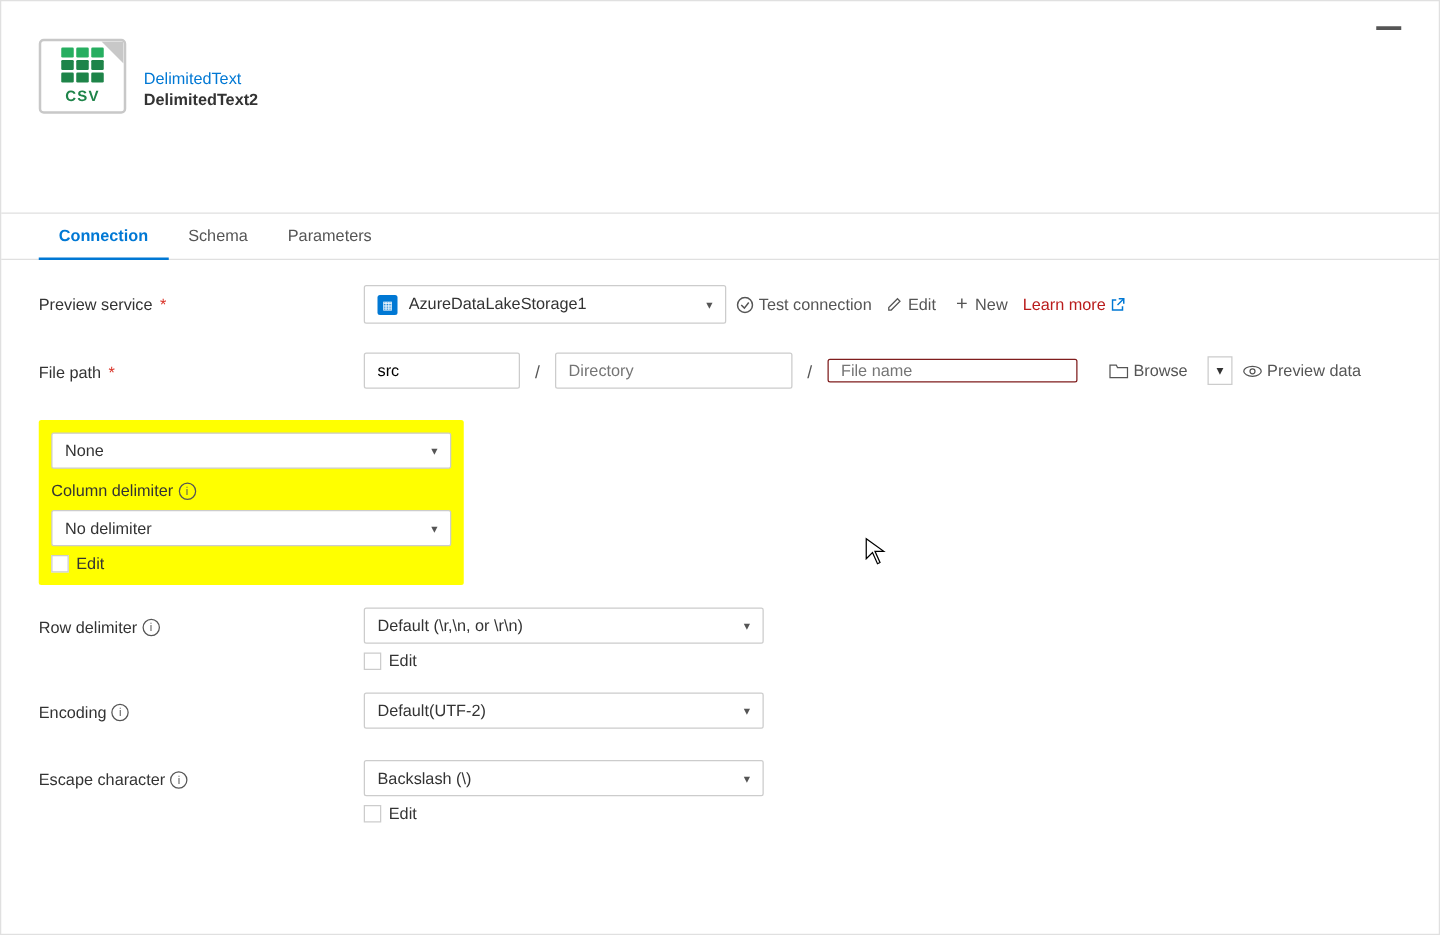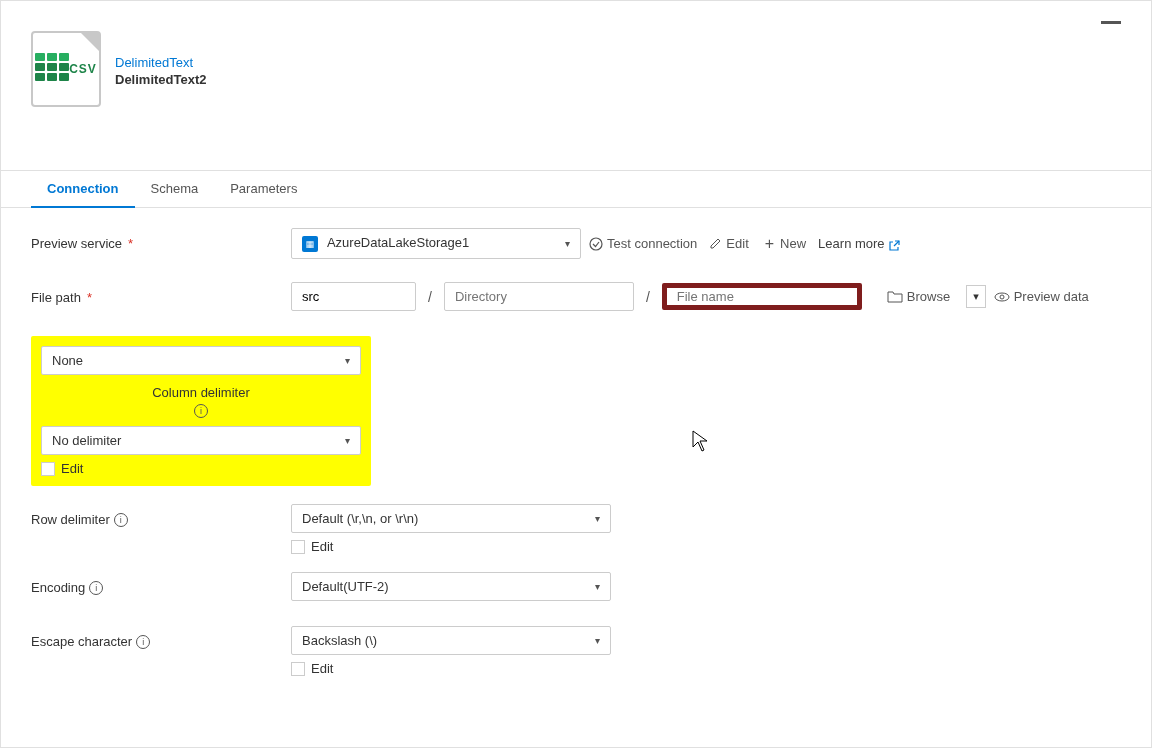--- a/index.html
+++ b/index.html
@@ -30,26 +30,27 @@
 
     .csv-icon {
       width: 70px;
       height: 80px;
       position: relative;
       flex-shrink: 0;
     }
 
     .csv-icon-inner {
       width: 70px;
-      height: 76px;
+      height: 60px;
       background: #fff;
       border: 2px solid #c8c8c8;
       border-radius: 4px;
       position: relative;
       display: flex;
+      flex-direction: column;
       align-items: center;
       justify-content: center;
     }
 
     .csv-icon-corner {
       position: absolute;
       top: 0; right: 0;
       width: 18px; height: 18px;
       background: #c8c8c8;
       clip-path: polygon(0 0, 100% 100%, 100% 0);
@@ -202,25 +203,25 @@
       display: flex;
       align-items: center;
       gap: 4px;
       color: #555;
       font-size: 13px;
       cursor: pointer;
       padding: 6px 4px;
     }
 
     .learn-more-link {
-      color: #404040;
-      font-size: 13px;
-      cursor: pointer;
-      display: flex;
-      align-items: flex-end;
+      color: #b91c1c;
+      font-size: 13px;
+      cursor: pointer;
+      display: flex;
+      align-items: center;
       gap: 4px;
       text-decoration: none;
     }
 
     .filepath-input {
       border: 1px solid #ccc;
       border-radius: 2px;
       padding: 6px 10px;
       font-size: 13px;
       background: #fff;
@@ -238,21 +239,21 @@
       border: 1px solid #ccc;
       border-radius: 2px;
       padding: 6px 10px;
       font-size: 13px;
       background: #fff;
       width: 190px;
       outline: none;
     }
 
     .filepath-input-right {
-      border: 5px solid #7f1d1d;
+      border: 1px solid #7f1d1d;
       border-radius: 2px;
       padding: 1px 10px;
       font-size: 13px;
       background: #fff;
       width: 200px;
       outline: none;
       color: #999;
     }
 
     .browse-btn {
@@ -452,21 +453,21 @@
     <div class="form-row">
       <div class="form-controls">
         <div style="background:#ffff00; padding: 10px; border-radius: 2px; display: inline-flex; flex-direction: column; gap: 10px; min-width: 340px;">
 
           <div class="dropdown-full">
             <span>None</span>
             <span class="dropdown-arrow">▾</span>
           </div>
 
           <div style="display: flex; flex-direction: column; gap: 6px;">
-            <div style="font-size:13px; color:#333; display:flex; align-items:center; gap:4px; margin-bottom:2px;flex-direction:column;">
+            <div style="font-size:13px; color:#333; display:flex; align-items:center; gap:4px; margin-bottom:2px;">
               <span>Column delimiter</span>
               <span class="info-icon">i</span>
             </div>
             <div class="dropdown-full">
               <span>No delimiter</span>
               <span class="dropdown-arrow">▾</span>
             </div>
             <div class="edit-row">
               <div class="edit-checkbox"></div>
               <span class="edit-label">Edit</span>

